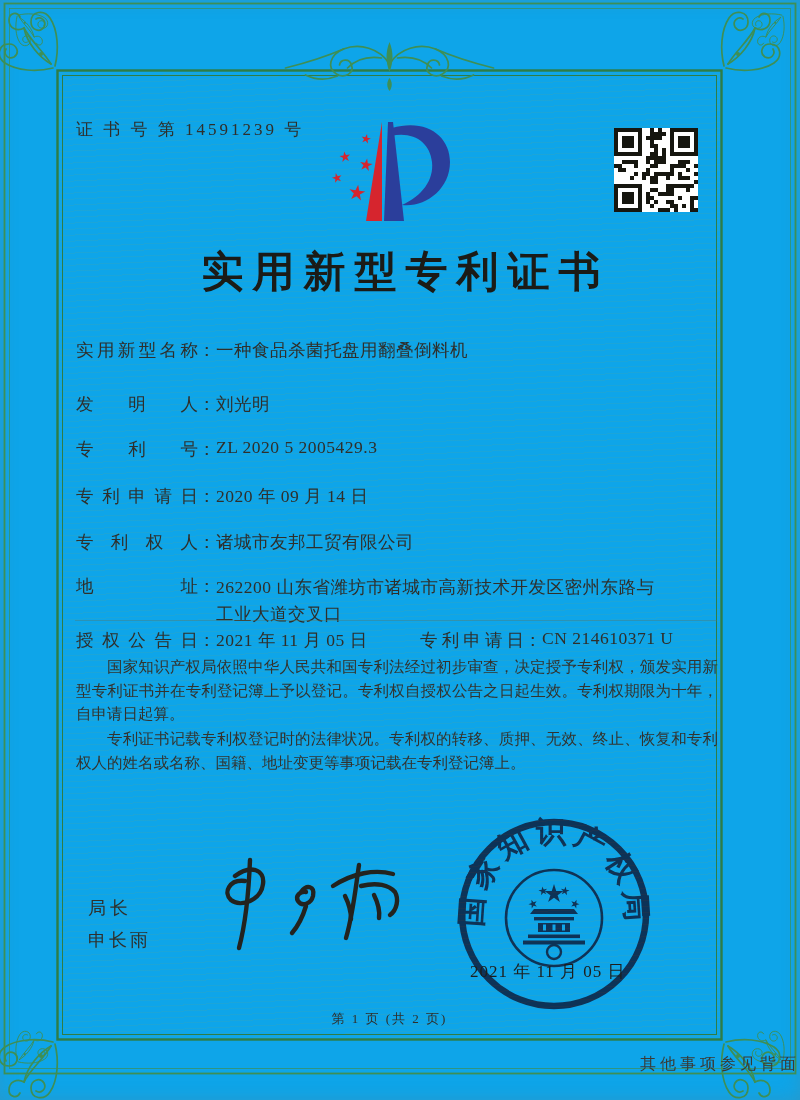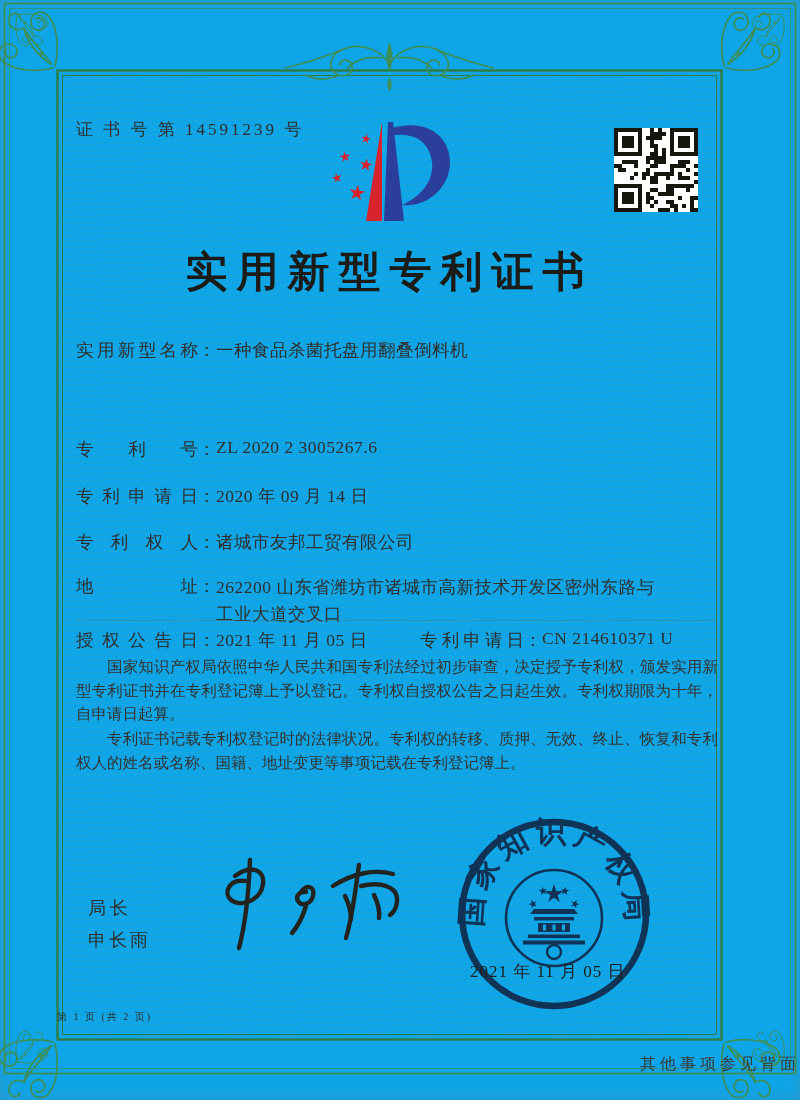--- a/index.html
+++ b/index.html
@@ -13,40 +13,40 @@
     position:absolute;left:60px;top:73px;width:660px;height:965px;
     background:
       repeating-linear-gradient(177.5deg, rgba(110,165,118,.15) 0 1px, rgba(255,255,255,0) 1px 6px);
   }
   .deco{position:absolute;left:0;top:0;}
   .cert-no{position:absolute;left:76px;top:118px;font-size:17px;letter-spacing:3px;}
   .logo{position:absolute;left:326px;top:118px;}
   .qr{position:absolute;left:614px;top:128px;}
   .title{
     position:absolute;left:57px;top:244px;width:665px;text-align:center;
-    font-size:42px;font-weight:bold;letter-spacing:9px;color:#1b1b17;white-space:nowrap;
+    font-size:42px;font-weight:bold;letter-spacing:9px;color:#1b1b17;white-space:nowrap;padding-left:16px;
   }
   .frow{position:absolute;left:76px;font-size:17.5px;white-space:nowrap;}
   .flabel{display:inline-block;width:122px;text-align:justify;text-align-last:justify;vertical-align:top;}
   .fcolon{display:inline-block;width:18px;vertical-align:top;}
   .fvalue{display:inline-block;vertical-align:top;letter-spacing:.5px;}
   .addr-lines{display:inline-block;vertical-align:top;line-height:27px;white-space:normal;width:505px;letter-spacing:.5px;}
   .sep{position:absolute;left:75px;top:620px;width:642px;height:1px;background:rgba(95,115,95,.38);}
   .g2{position:absolute;left:344px;top:0;white-space:nowrap;}
   .g2 .flabel{width:104px;}
   .para{
     position:absolute;left:76px;width:642px;font-size:15.5px;line-height:23.5px;
     text-align:justify;text-indent:2em;color:#33332e;
   }
   .director-title{position:absolute;left:88px;top:896px;font-size:18px;letter-spacing:4px;}
   .director-name{position:absolute;left:88px;top:928px;font-size:18px;letter-spacing:3px;}
   .signature{position:absolute;left:205px;top:856px;}
   .seal{position:absolute;left:452px;top:814px;mix-blend-mode:multiply;}
   .seal-date{position:absolute;left:470px;top:960px;font-size:17px;letter-spacing:1px;color:#1e1e1c;white-space:nowrap;}
-  .page-info{position:absolute;left:57px;top:1010px;width:665px;font-size:10px;letter-spacing:2px;}
+  .page-info{position:absolute;left:57px;top:1010px;width:665px;text-align:center;font-size:13px;letter-spacing:2px;}
   .back-note{position:absolute;left:0;top:1054px;width:800px;text-align:right;font-size:16px;letter-spacing:4px;color:#3a3a34;}
 </style>
 </head>
 <body>
 
 <div class="page">
 
   <div class="inner-bg"></div>
 
   <svg class="deco" width="800" height="1100" viewBox="0 0 800 1100" aria-hidden="true">
@@ -228,22 +228,25 @@
           <rect x="80" y="80" width="4" height="4"></rect>
         </g>
     </g>
   </svg>
 
   <div class="title">实用新型专利证书</div>
 
   <div class="frow" style="top:338px">
     <span class="flabel">实用新型名称</span><span class="fcolon">：</span><span class="fvalue">一种食品杀菌托盘用翻叠倒料机</span>
   </div>
+  <div class="frow" style="top:392px">
+    <span class="flabel">发明人</span><span class="fcolon">：</span><span class="fvalue">刘光明</span>
+  </div>
   <div class="frow" style="top:437px">
-    <span class="flabel">专利号</span><span class="fcolon">：</span><span class="fvalue">ZL 2020 2 3005267.6</span>
+    <span class="flabel">专利号</span><span class="fcolon">：</span><span class="fvalue">ZL 2020 5 2005429.3</span>
   </div>
   <div class="frow" style="top:484px">
     <span class="flabel">专利申请日</span><span class="fcolon">：</span><span class="fvalue">2020 年 09 月 14 日</span>
   </div>
   <div class="frow" style="top:530px">
     <span class="flabel">专利权人</span><span class="fcolon">：</span><span class="fvalue">诸城市友邦工贸有限公司</span>
   </div>
   <div class="frow" style="top:574px">
     <span class="flabel">地址</span><span class="fcolon">：</span><span class="addr-lines"><span>262200 山东省潍坊市诸城市高新技术开发区密州东路与</span><br><span>工业大道交叉口</span></span>
   </div>

